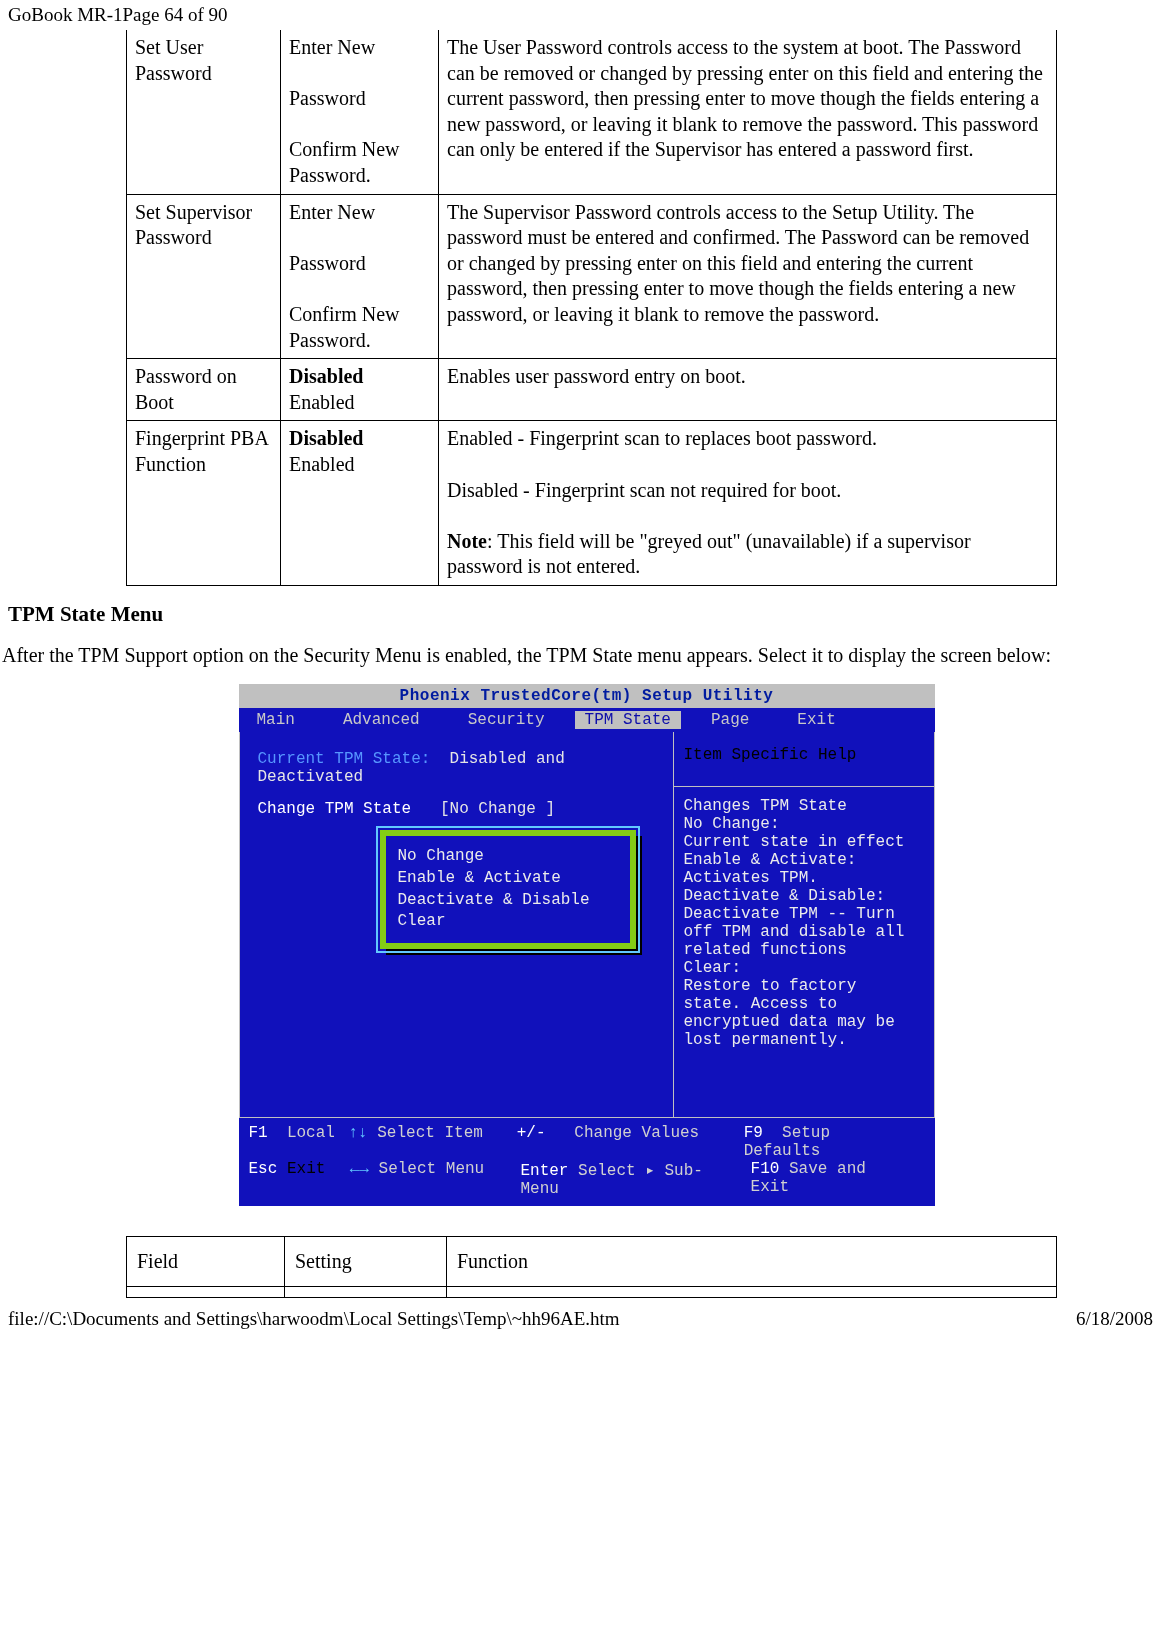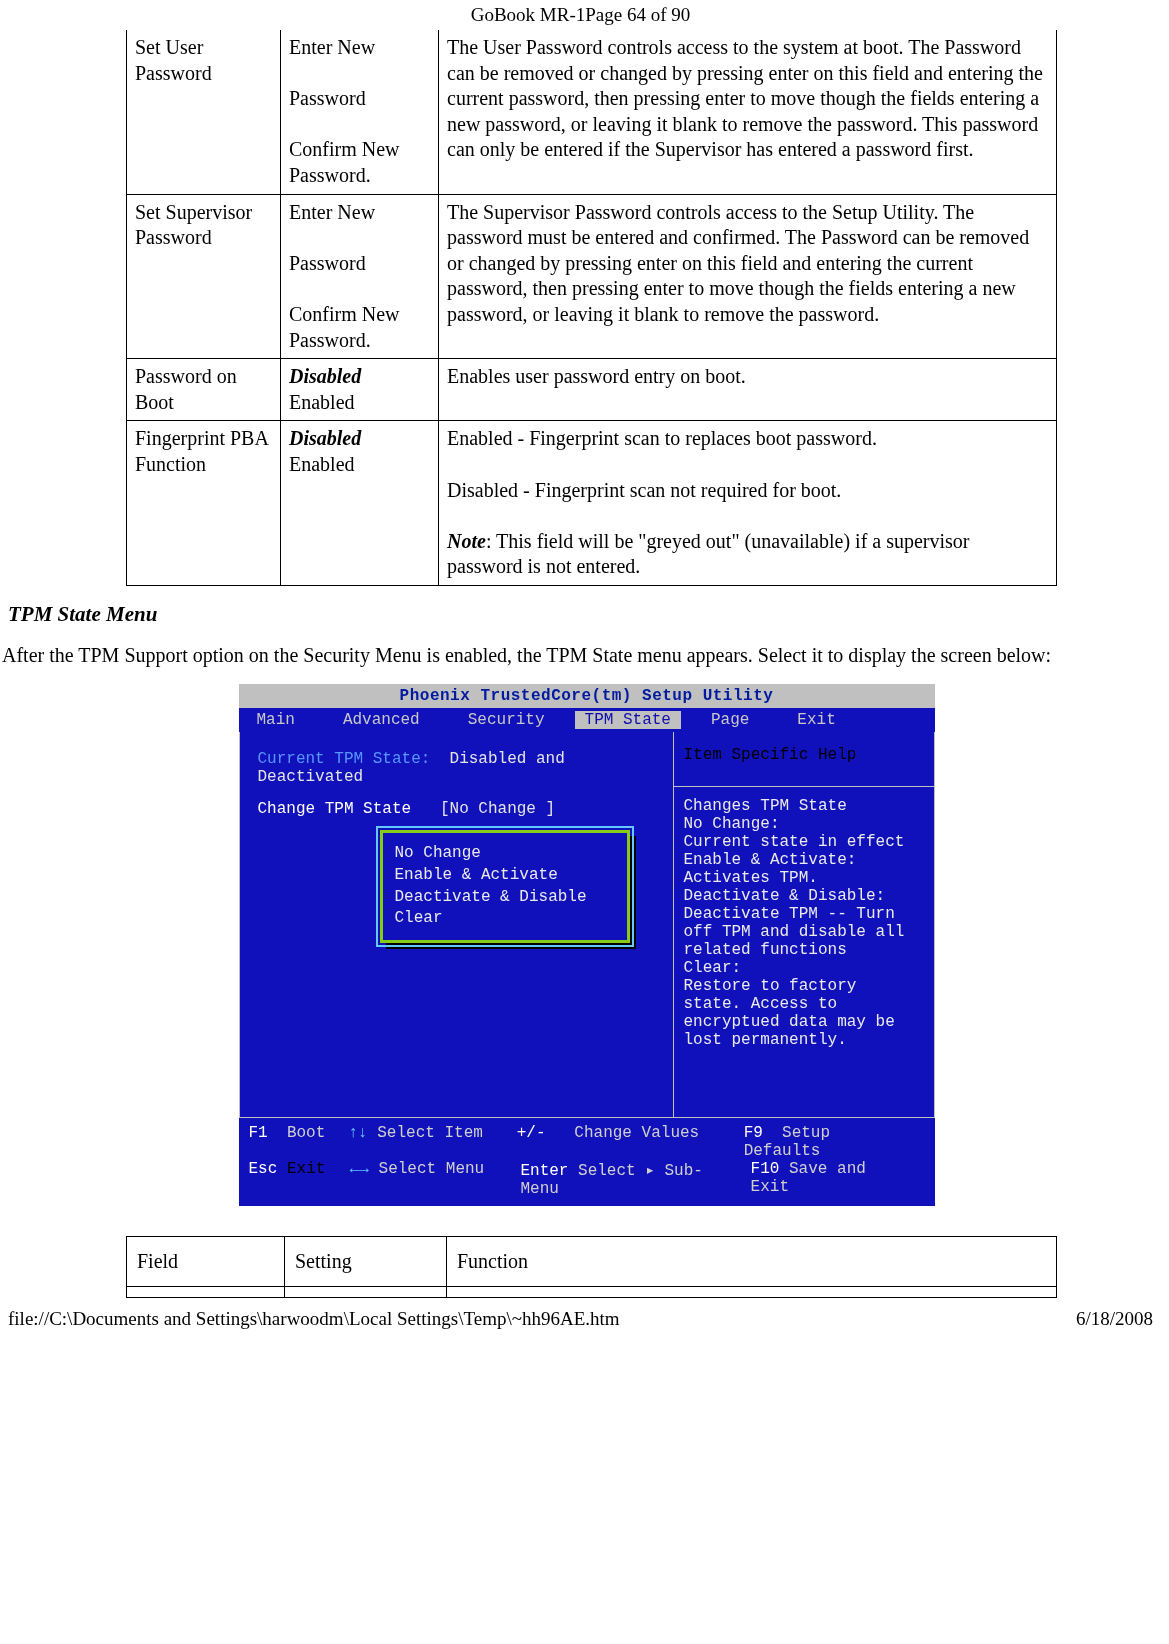--- a/index.html
+++ b/index.html
@@ -1,17 +1,17 @@
 <!DOCTYPE html>
 <html><head>
 <meta charset="utf-8">
 <style>
 body { font-family: "Times New Roman", Times, serif; font-size: 20px; margin: 0; padding: 0; color: #000; background: #fff; }
 .page { width: 1169px; padding: 4px 8px 4px 0; box-sizing: border-box; }
-.header-row { display: flex; justify-content: center; font-size: 19px; margin-bottom: 4px; padding: 0 8px; }
+.header-row { display: flex; justify-content: flex-start; font-size: 19px; margin-bottom: 4px; padding: 0 8px; }
 .footer-row { display: flex; justify-content: space-between; font-size: 19px; padding: 0 8px; }
 .content-area { padding: 0 0 0 0; }
 .main-table { width: 931px; margin-left: 126px; border-collapse: collapse; }
 .main-table td { border: 1px solid #000; padding: 5px 8px; vertical-align: top; font-size: 20px; line-height: 1.28; }
 .main-table td.no-top { border-top: none; }
 .col-field { width: 137px; }
 .col-setting { width: 141px; }
 .col-func { width: auto; }
 .para-block1 { margin: 16px 8px 2px 8px; font-size: 21px; }
 .para-block2 { margin: 16px 8px 16px 2px; font-size: 20px; line-height: 1.28; }
@@ -22,32 +22,32 @@
 .bios-menu span { padding: 0 18px; }
 .bios-menu .active { background: #c0c0c0; color: #0e0eaa; padding: 0 10px; }
 .bios-body { background: #1111bb; display: flex; height: 386px; position: relative; }
 .bios-left { flex: 1; padding: 18px 8px 10px 18px; color: #fff; border: 1px solid #c0c0c0; border-top: none; position: relative; }
 .bios-right { width: 240px; padding: 14px 10px 10px 10px; color: #ebebeb; border: 1px solid #c0c0c0; border-left: none; border-top: none; }
 .bios-right .rtitle { color: #000; background: transparent; margin-bottom: 10px; }
 .bios-right .rtitle-wrap { border-bottom: 1px solid #c0c0c0; margin: -14px -10px 10px -10px; padding: 14px 10px 12px 10px; }
 .blue-txt { color: #5796ff; }
 .normal-txt { color: #fff; }
 .light-txt { color: #e5e5e5; }
-.popup { position: absolute; left: 140px; top: 98px; width: 220px; background: #1111bb; border: 3px solid #84cc16; outline: 2px solid #63c8ff; outline-offset: 2px; padding: 10px 12px; color: #fff; box-shadow: 6px 6px 0 #000; }
+.popup { position: absolute; left: 140px; top: 98px; width: 220px; background: #1111bb; border: 6px solid #84cc16; outline: 2px solid #63c8ff; outline-offset: 2px; padding: 10px 12px; color: #fff; box-shadow: 6px 6px 0 #000; }
 .popup div { color: #ebebeb; line-height: 1.35; }
 .bios-footer { background: #1111bb; color: #d8d8d8; padding: 6px 10px 8px 10px; border-top: 0; }
 .bios-footer .frow { display: flex; }
 .bios-footer .fcell { padding-right: 12px; }
 .bios-footer .key { color: #fff; }
 .bios-footer .arrow { color: #63c8ff; }
 .bios-footer .label { color: #d0d0d0; }
 .table2 { width: 931px; margin-left: 126px; border-collapse: collapse; margin-top: 4px; }
 .table2 td { border: 1px solid #000; padding: 13px 10px; vertical-align: top; font-size: 20px; }
 .table2 .row-empty td { height: 10px; padding: 0; }
-b.strong { font-weight: bold; font-style: italic; }
+b.strong { font-weight: bold; }
 </style>
 </head>
 <body>
 
 <div class="page">
   <div class="header-row">
     <span>GoBook MR-1</span>
     <span>Page 64 of 90</span>
   </div>
 
@@ -119,21 +119,21 @@
             <div> related functions</div>
             <div>Clear:</div>
             <div> Restore to factory</div>
             <div> state.  Access to</div>
             <div> encryptued data may be</div>
             <div> lost permanently.</div>
           </div>
         </div>
         <div class="bios-footer">
           <div class="frow">
-            <span class="fcell" style="width:90px"><span class="key">F1</span>&nbsp;&nbsp;<span class="label">Boot</span></span>
+            <span class="fcell" style="width:90px"><span class="key">F1</span>&nbsp;&nbsp;<span class="label">Local</span></span>
             <span class="fcell" style="width:160px"><span class="arrow">↑↓</span>&nbsp;<span class="label">Select Item</span></span>
             <span class="fcell" style="width:220px"><span class="key">+/-</span>&nbsp;&nbsp;&nbsp;<span class="label">Change Values</span></span>
             <span class="fcell"><span class="key">F9</span>&nbsp;&nbsp;<span class="label">Setup Defaults</span></span>
           </div>
           <div class="frow">
             <span class="fcell" style="width:90px"><span class="key">Esc</span>&nbsp;<span class="label" style="color:#000">Exit</span></span>
             <span class="fcell" style="width:160px"><span class="arrow">←→</span>&nbsp;<span class="label">Select Menu</span></span>
             <span class="fcell" style="width:220px"><span class="key">Enter</span>&nbsp;<span class="label">Select ▸ Sub-Menu</span></span>
             <span class="fcell"><span class="key">F10</span>&nbsp;<span class="label">Save and Exit</span></span>
           </div>

